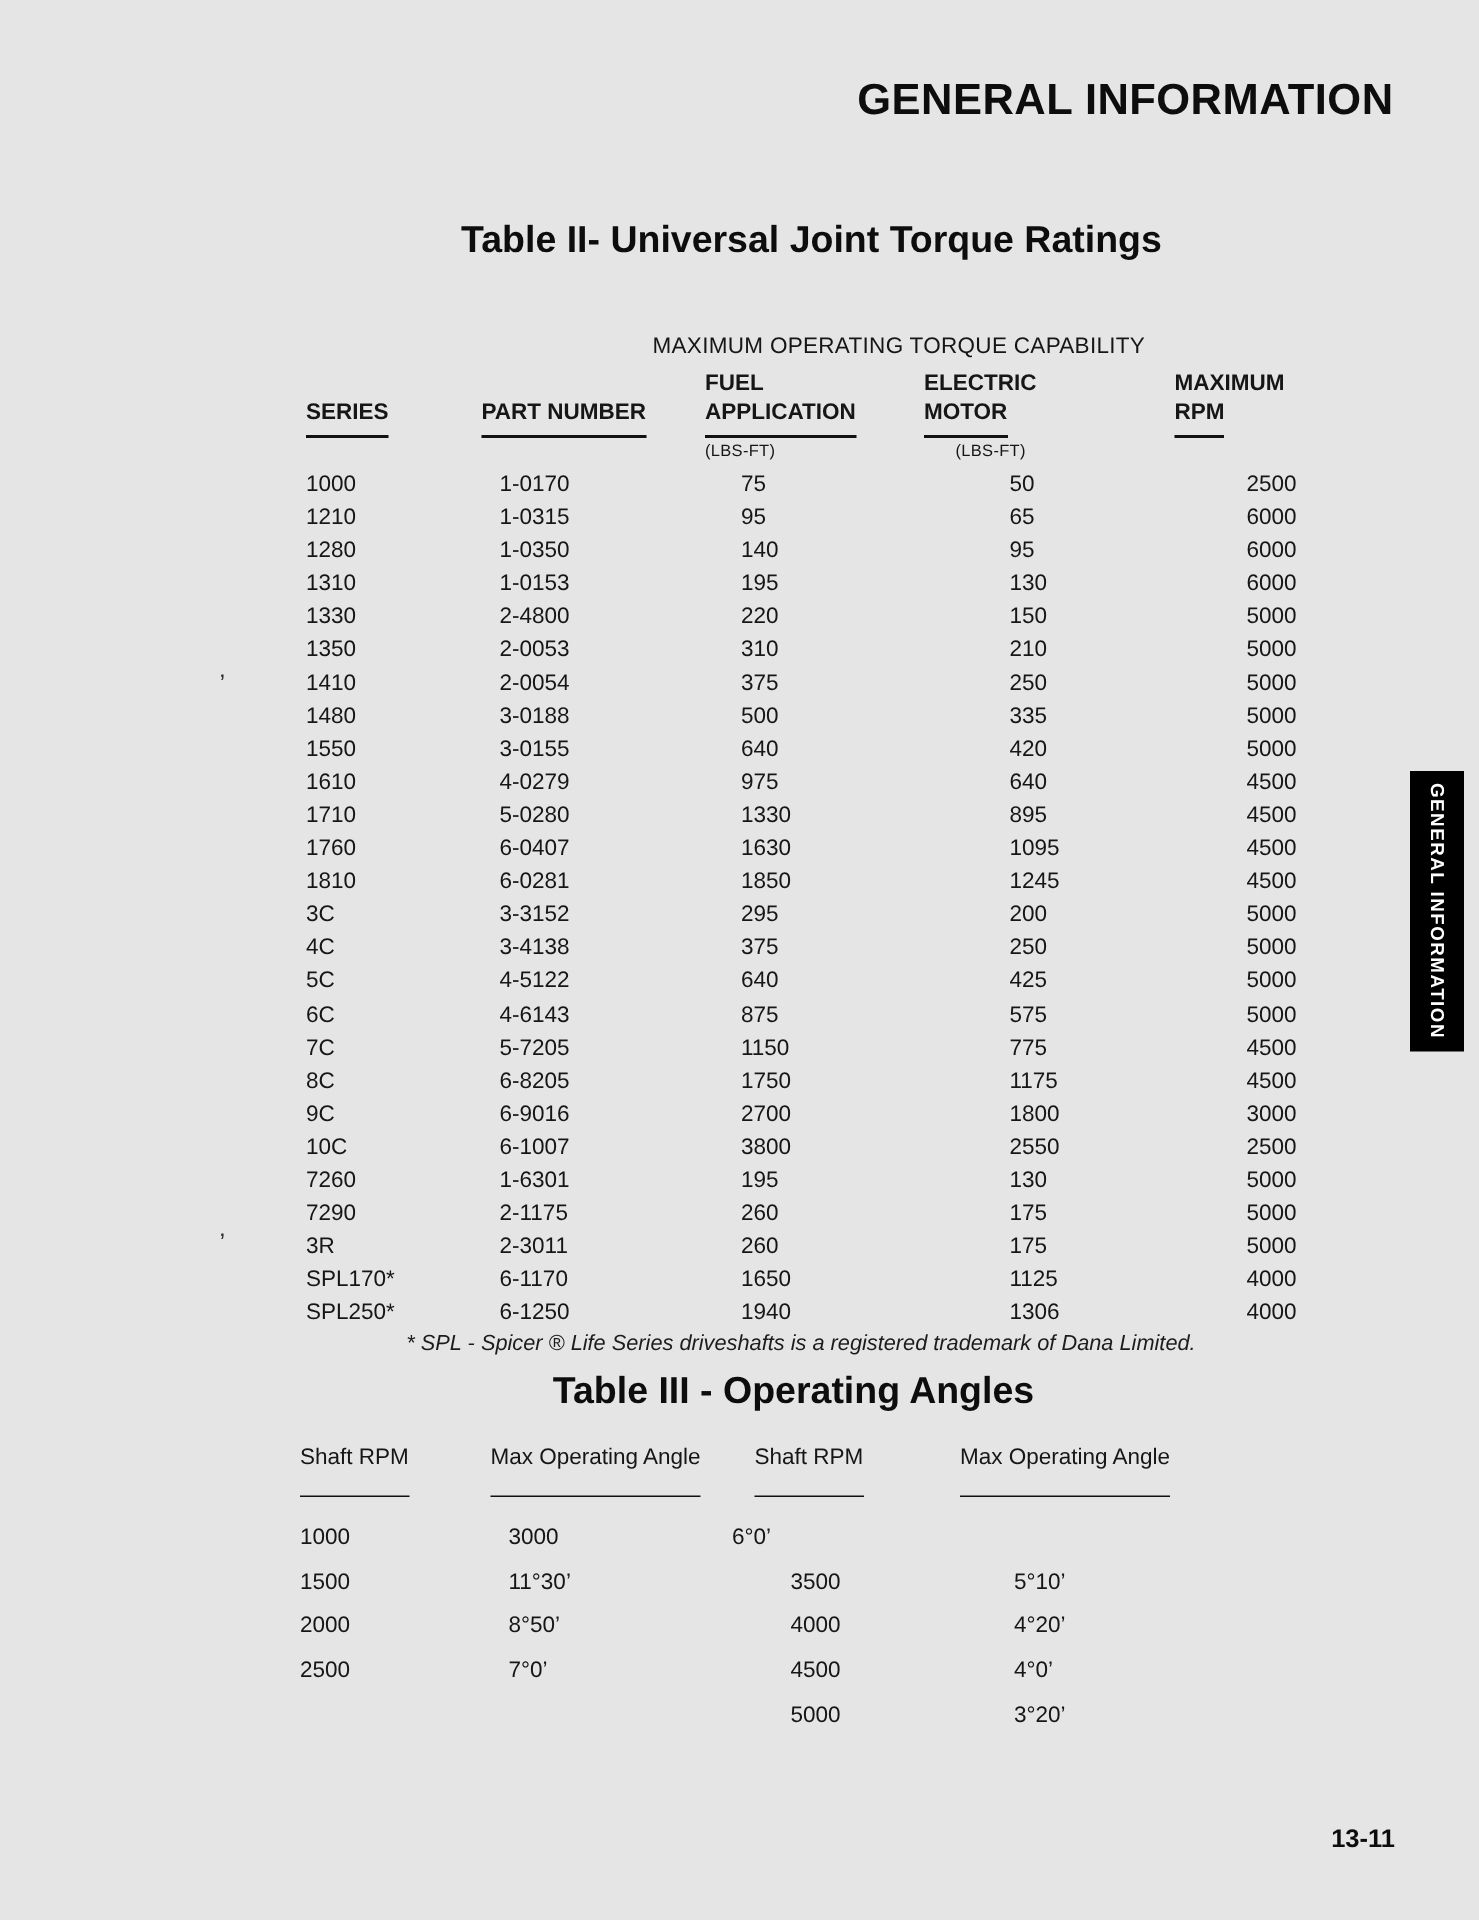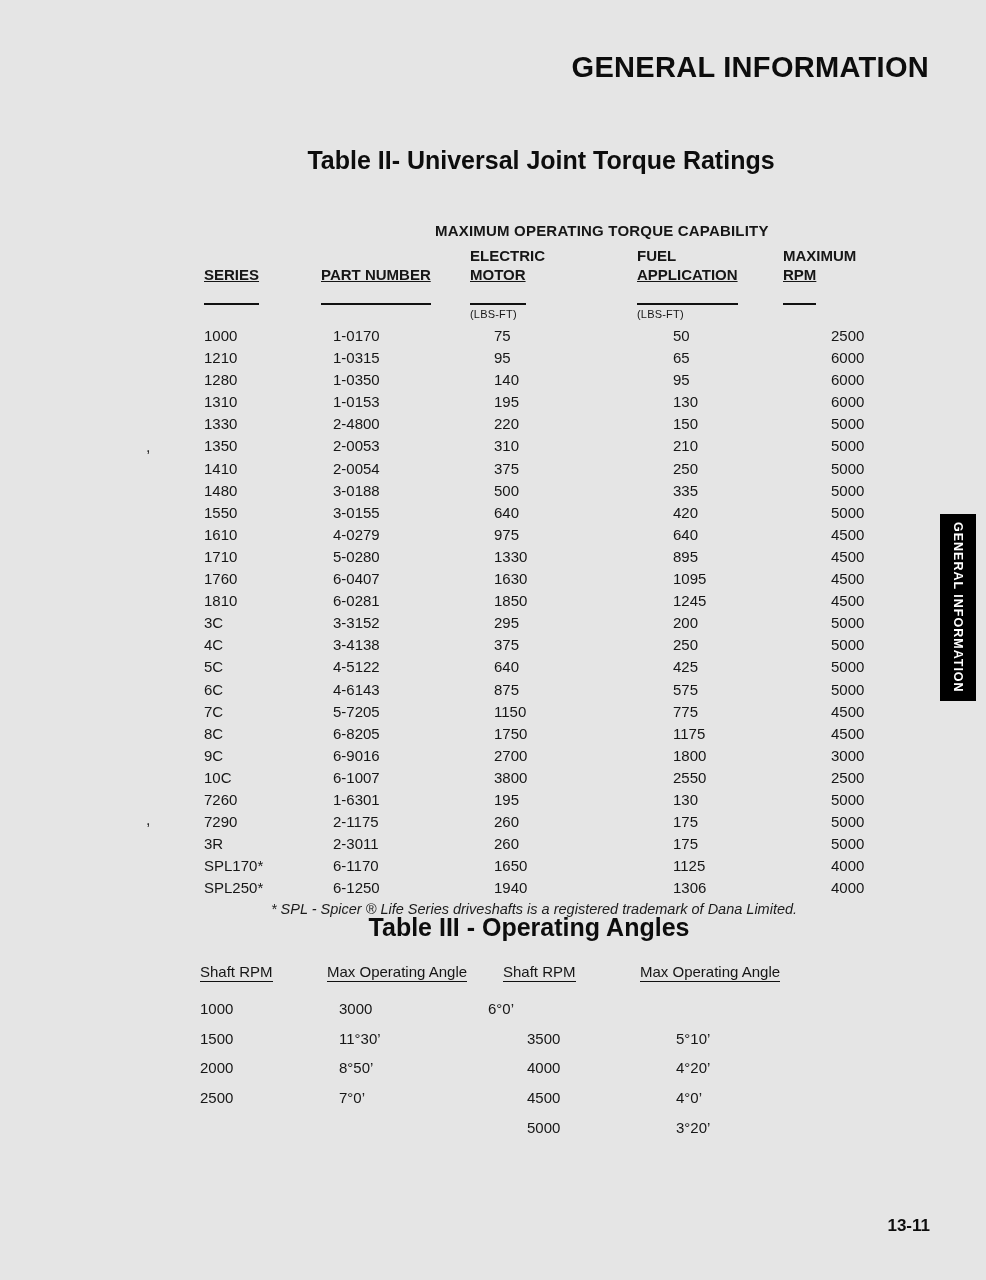--- a/index.html
+++ b/index.html
@@ -60,39 +60,38 @@
   }
   .t2 {
     position: absolute;
     left: 204px;
     top: 222px;
     width: 680px;
     font-size: 15px;
   }
   .t2-span-header {
     margin-left: 231px;
-    font-weight: 700;
+    font-weight: 400;
     letter-spacing: 0.2px;
     line-height: 18px;
     white-space: nowrap;
   }
   .headrow {
     display: flex;
     align-items: flex-end;
     margin-top: 6px;
     line-height: 19px;
     font-weight: 700;
   }
   .hcell { flex: none; }
   .u {
     display: inline-block;
     border-bottom: 2px solid #111;
-    padding-bottom: 19px;
-    white-space: nowrap;
-    text-decoration: underline;
+    padding-bottom: 6px;
+    white-space: nowrap;
   }
   .unitsrow { display: flex; margin-top: 2px; line-height: 14px; }
   .units { font-size: 11px; letter-spacing: 0.2px; }
 
   .trow { display: flex; gap: 12px; }
   .tcell { flex: none; white-space: nowrap; }
 
   .t2 .tbody { margin-top: 4px; }
   .t2 .tbody .trow { height: 22.1px; line-height: 22.1px; }
   .t2 .c0 { width: 117px; }
@@ -126,21 +125,21 @@
     position: absolute;
     left: 200px;
     top: 963px;
     font-size: 15px;
   }
   .headrow3 { display: flex; line-height: 18px; }
   .hc { flex: none; }
   .u3 {
     display: inline-block;
     border-bottom: 1.5px solid #111;
-    padding-bottom: 0;
+    padding-bottom: 16px;
     white-space: nowrap;
   }
   .t3 .tbody3 { margin-top: 12px; }
   .t3 .trow { height: 29.7px; line-height: 29.7px; }
   .t3 .c0 { width: 127px; }
   .t3 .c1 { width: 176px; }
   .t3 .c2 { width: 137px; }
   .t3 .c3 { width: 160px; }
 
   
@@ -172,27 +171,27 @@
   <div class="t2">
     <div class="t2-span-header">MAXIMUM OPERATING TORQUE CAPABILITY</div>
 
     <div class="headrow">
       <div class="hcell c0">
         <span class="u">SERIES</span>
       </div>
       <div class="hcell c1">
         <span class="u">PART NUMBER</span>
       </div>
+      <div class="hcell c3">
+        <div>FUEL</div>
+        <div><span class="u">APPLICATION</span></div>
+      </div>
       <div class="hcell c2">
         <div>ELECTRIC</div>
         <div><span class="u">MOTOR</span></div>
-      </div>
-      <div class="hcell c3">
-        <div>FUEL</div>
-        <div><span class="u">APPLICATION</span></div>
       </div>
       <div class="hcell c4">
         <div>MAXIMUM</div>
         <div><span class="u">RPM</span></div>
       </div>
     </div>
 
     <div class="unitsrow">
       <div class="tcell c0"></div>
       <div class="tcell c1"></div>

